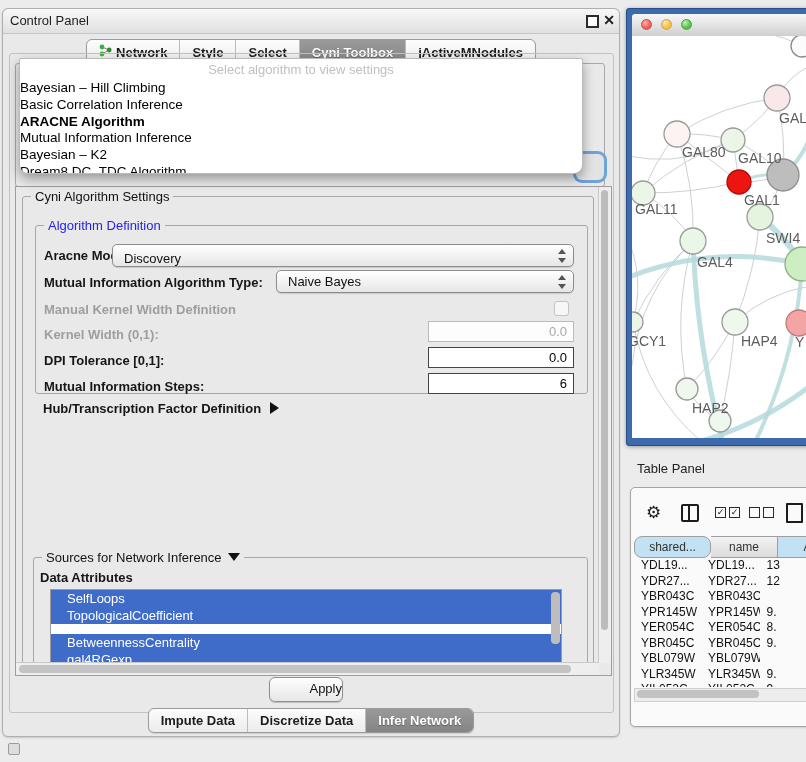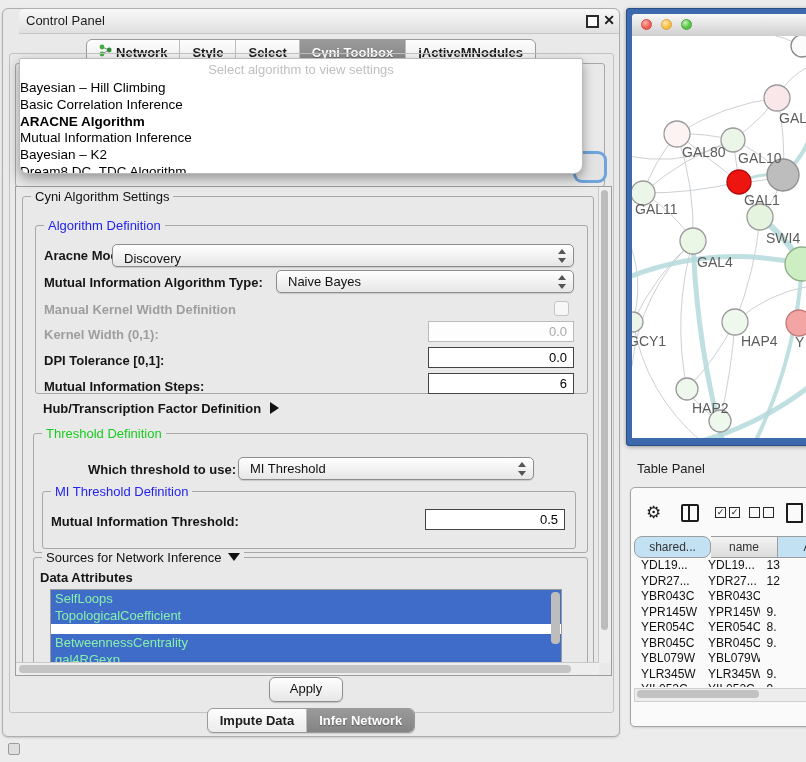--- a/index.html
+++ b/index.html
@@ -7,21 +7,21 @@
     width:806px;height:762px;position:relative;overflow:hidden;
     background:#ececec;font-family:"Liberation Sans",sans-serif;
     -webkit-font-smoothing:antialiased;
   }
   .abs{position:absolute;}
 
   
   .cp{left:2px;top:8px;width:616px;height:727px;background:#e9e9e9;
       border:1px solid #aeaeae;border-radius:6px;box-shadow:0 1px 2px rgba(0,0,0,.15);}
   .cp-title{left:0;top:0;right:0;height:24px;border-radius:6px 6px 0 0;
-      background:linear-gradient(#f8f8f8,#e0e0e0);border-bottom:1px solid #c6c6c6;margin-left:16px;}
+      background:linear-gradient(#f8f8f8,#e0e0e0);border-bottom:1px solid #c6c6c6;}
   .cp-title-text{left:7px;top:4px;font-size:13px;color:#1d1d1d;}
   .float-ico{right:20px;top:6px;width:9px;height:9px;border:2px solid #2b2b2b;background:#fff;}
   .close-ico{right:4px;top:3px;font-size:14px;font-weight:bold;color:#1b1b1b;line-height:16px;}
 
   
   .segwrap{left:0;right:0;text-align:center;}
   .segbar{display:inline-flex;border:1px solid #9b9b9b;border-radius:6px;overflow:hidden;
       background:linear-gradient(#fdfdfd,#ebebeb);box-shadow:0 1px 1px rgba(0,0,0,.12);}
   .seg{padding:4px 12px 4px 12px;font-size:13px;font-weight:bold;color:#1c1c1c;
       border-left:1px solid #bdbdbd;white-space:nowrap;display:flex;align-items:center;gap:4px;}
@@ -81,25 +81,25 @@
   .cbox{position:absolute;width:13px;height:13px;border:1px solid #c4c4c4;border-radius:3px;background:#f7f7f7;}
   .tri-r{display:inline-block;width:0;height:0;border-top:6px solid transparent;border-bottom:6px solid transparent;
       border-left:9px solid #111;margin-left:9px;vertical-align:-1px;}
   .tri-d{display:inline-block;width:0;height:0;border-left:6px solid transparent;border-right:6px solid transparent;
       border-top:8px solid #111;margin-left:6px;vertical-align:1px;}
   .thr-grp{left:10px;top:236px;width:553px;height:118px;}
   .mithr-grp{left:8px;top:57px;width:532px;height:56px;}
   .src-grp{left:10px;top:360px;width:553px;height:120px;}
   .attr-list{position:absolute;left:16px;top:31px;width:510px;height:73px;background:#fff;
       border:1px solid #9a9a9a;overflow:hidden;}
-  .attr-item{height:17px;line-height:17px;font-size:13px;color:#86efac;background:#3f6cc8;padding-left:4px;}
+  .attr-item{height:17px;line-height:17px;font-size:13px;color:#ffffff;background:#3f6cc8;padding-left:16px;}
 
   .apply-btn{left:266px;top:668px;width:72px;height:23px;border:1px solid #8f8f8f;border-radius:6px;
       background:linear-gradient(#fefefe,#e7e7e7);box-shadow:0 1px 1px rgba(0,0,0,.18);
-      font-size:13px;color:#111;text-align:center;line-height:22px;}
+      font-size:13px;color:#111;text-align:right;line-height:22px;}
 
   .corner-ico{left:8px;top:743px;width:10px;height:10px;border:1px solid #9b9b9b;background:#dedede;border-radius:2px;}
 
   
   .net{left:626px;top:8px;width:186px;height:438px;background:#3d69ad;border-radius:4px;
       box-shadow:inset 0 0 0 1px #2a4d85,0 1px 4px rgba(0,0,0,.35);}
   .net-title{left:6px;top:6px;width:180px;height:22px;background:linear-gradient(#f7f7f7,#cfcfcf);
       border-bottom:1px solid #979797;border-radius:3px 0 0 0;}
   .light{position:absolute;top:5px;width:11px;height:11px;border-radius:50%;box-sizing:border-box;}
   .light.red{left:9px;background:radial-gradient(circle at 35% 30%,#ffb3ab,#ee5f55 60%);border:1px solid #ce4a40;}
@@ -213,33 +213,20 @@
         <span class="lbl" style="left:8px;top:127px;">DPI Tolerance [0,1]:</span>
         <div class="tfield" style="left:392px;top:121px;width:146px;">0.0</div>
         <span class="lbl" style="left:8px;top:153px;">Mutual Information Steps:</span>
         <div class="tfield" style="left:392px;top:147px;width:146px;">6</div>
       </div>
 
       <span class="lbl" style="left:20px;top:204px;">
         <span>Hub/Transcription Factor Definition</span><span class="tri-r"></span>
       </span>
 
-      <div class="abs grp thr-grp">
-        <span class="legend green">Threshold Definition</span>
-        <span class="lbl" style="left:54px;top:28px;">Which threshold to use:</span>
-        <div class="combo" style="left:204px;top:23px;width:296px;">
-          <span>MI Threshold</span>
-          <span class="spin"></span>
-        </div>
-        <div class="abs grp mithr-grp">
-          <span class="legend blue">MI Threshold Definition</span>
-          <span class="lbl" style="left:8px;top:22px;">Mutual Information Threshold:</span>
-          <div class="tfield" style="left:382px;top:17px;width:140px;">0.5</div>
-        </div>
-      </div>
 
       <div class="abs grp src-grp">
         <span class="legend">
           <span>Sources for Network Inference</span><span class="tri-d"></span>
         </span>
         <span class="lbl" style="left:6px;top:12px;">Data Attributes</span>
         <div class="attr-list" id="attr-list">
           <span class="lthumb"></span>
         <div class="attr-item" style="background: rgb(63, 108, 200);">SelfLoops</div>
             <div class="attr-item" style="background: rgb(63, 108, 200);">TopologicalCoefficient</div>
@@ -256,20 +243,23 @@
       <span class="hthumb"></span>
     </div>
   </div>
 
   <div class="abs apply-btn">Apply</div>
 
   <div class="abs segwrap cp-bottabs">
     <div class="segbar" id="cp-bottabs">
         <div class="seg">
           <span>Impute Data</span>
+        </div>
+        <div class="seg">
+          <span>Discretize Data</span>
         </div>
         <div class="seg sel">
           <span>Infer Network</span>
         </div>
       </div>
   </div>
 </div>
 
 <span class="abs corner-ico"></span>
 

